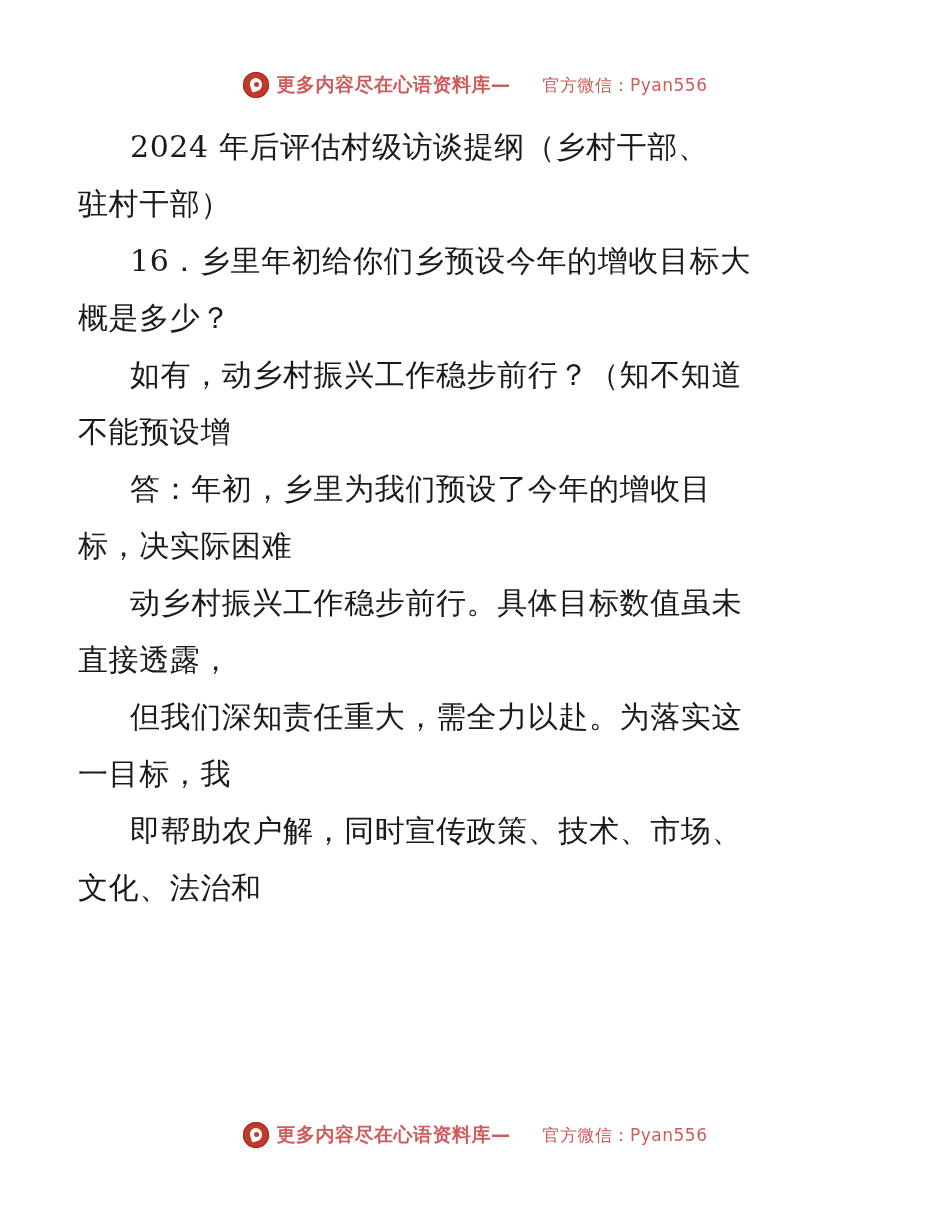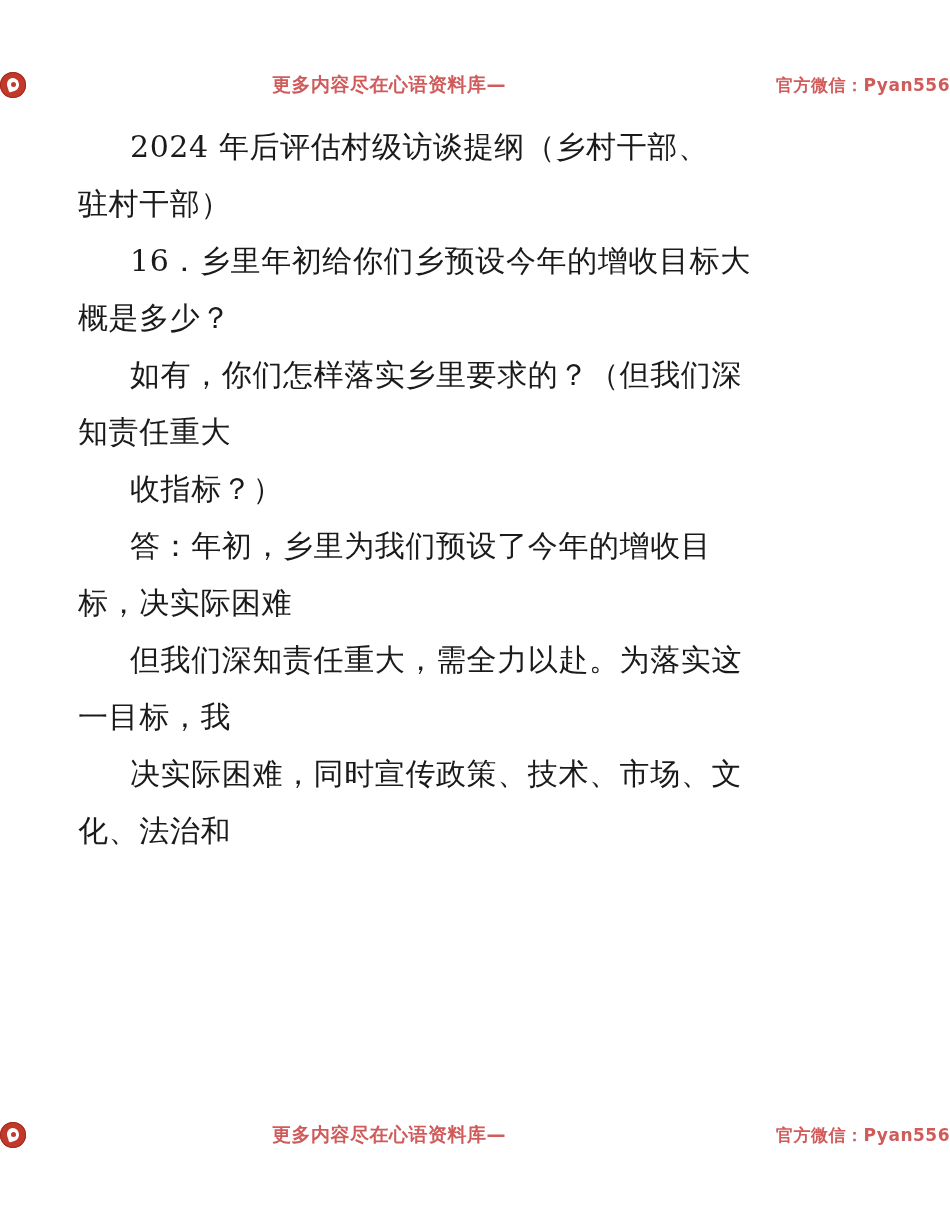--- a/index.html
+++ b/index.html
@@ -23,22 +23,22 @@
     box-sizing: border-box;
   }
 
   
   .watermark {
     position: absolute;
     left: 0;
     width: 950px;
     display: flex;
     align-items: center;
-    justify-content: space-between;
-    gap: 16px;
+    justify-content: center;
+    gap: 8px;
     white-space: nowrap;
   }
   .watermark.top { top: 72px; }
   .watermark.bottom { top: 1122px; }
 
   .wm-logo {
     width: 26px;
     height: 26px;
     border-radius: 50%;
     background: #c0392b;
@@ -71,21 +71,21 @@
   .wm-text {
     font-family: "DejaVu Sans", sans-serif;
     font-size: 19px;
     font-weight: bold;
     color: #cf5b5b;
     letter-spacing: 0.5px;
   }
   .wm-text2 {
     font-family: "DejaVu Sans", sans-serif;
     font-size: 17px;
-    font-weight: bold;
+    font-weight: normal;
     color: #cf5b5b;
     letter-spacing: 0.5px;
     margin-left: 24px;
   }
 
   
   .doc-body {
     position: absolute;
     left: 0;
     top: 118px;
@@ -116,25 +116,25 @@
   <div class="watermark top">
     <span class="wm-logo"></span>
     <span class="wm-text">更多内容尽在心语资料库—</span>
     <span class="wm-text2">官方微信：Pyan556</span>
   </div>
 
   <div class="doc-body">
     <p class="para indent">2024 年后评估村级访谈提纲（乡村干部、
 驻村干部）</p>
     <p class="para indent">16．乡里年初给你们乡预设今年的增收目标大概是多少？</p>
-    <p class="para indent">如有，你们怎样落实乡里要求的？（但我们深知责任重大</p>
-    <p class="para indent">收指标？）</p>
+    <p class="para indent">如有，动乡村振兴工作稳步前行？（知不知道不能预设增</p>
     <p class="para indent">答：年初，乡里为我们预设了今年的增收目标，决实际困难</p>
+    <p class="para indent">动乡村振兴工作稳步前行。具体目标数值虽未直接透露，</p>
     <p class="para indent">但我们深知责任重大，需全力以赴。为落实这一目标，我</p>
-    <p class="para indent">决实际困难，同时宣传政策、技术、市场、文化、法治和</p>
+    <p class="para indent">即帮助农户解，同时宣传政策、技术、市场、文化、法治和</p>
   </div>
 
   <div class="watermark bottom">
     <span class="wm-logo"></span>
     <span class="wm-text">更多内容尽在心语资料库—</span>
     <span class="wm-text2">官方微信：Pyan556</span>
   </div>
 
 </div>
 

